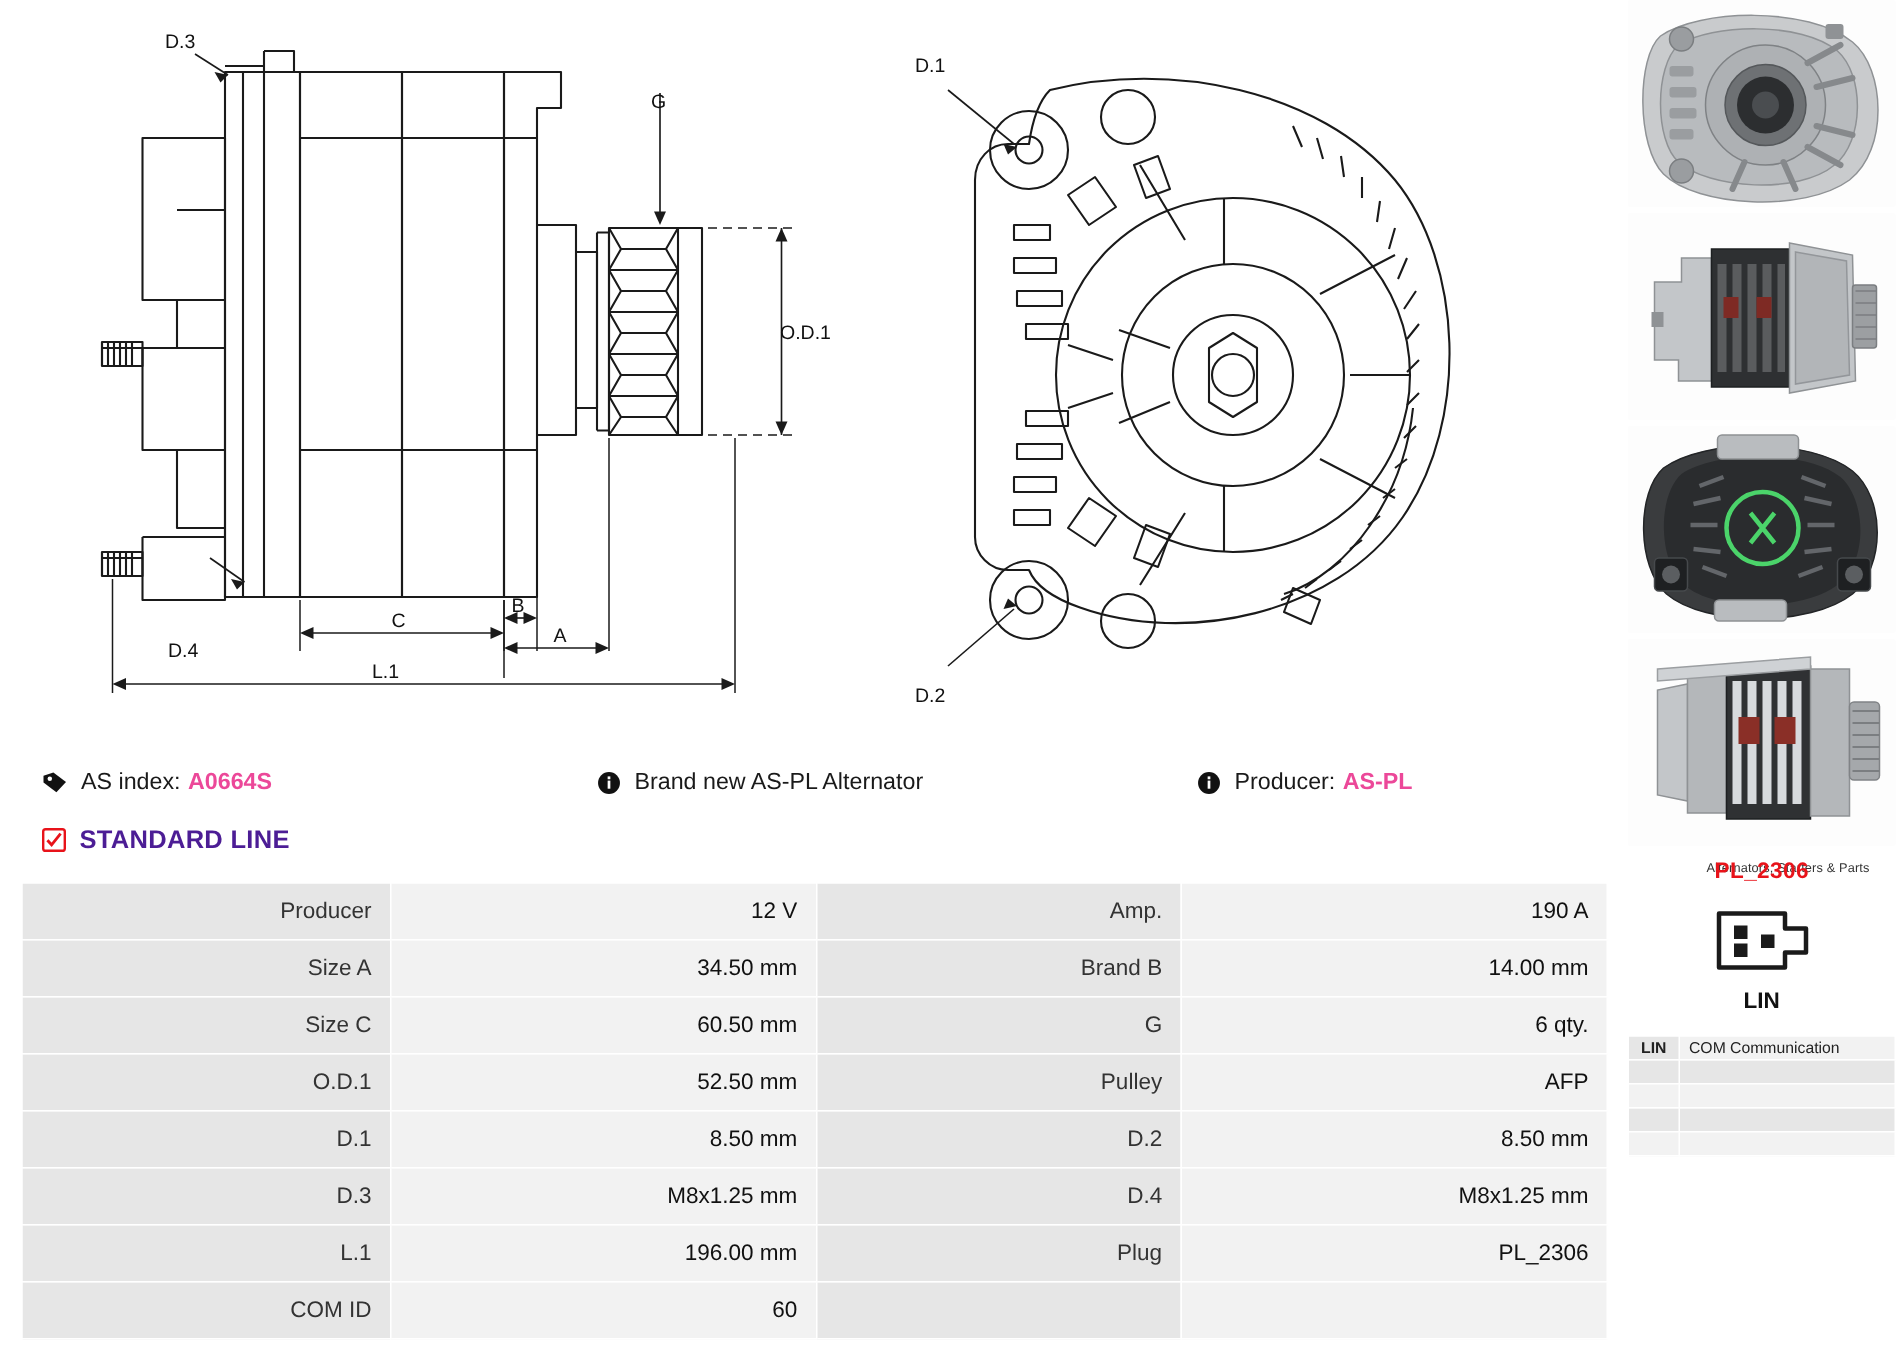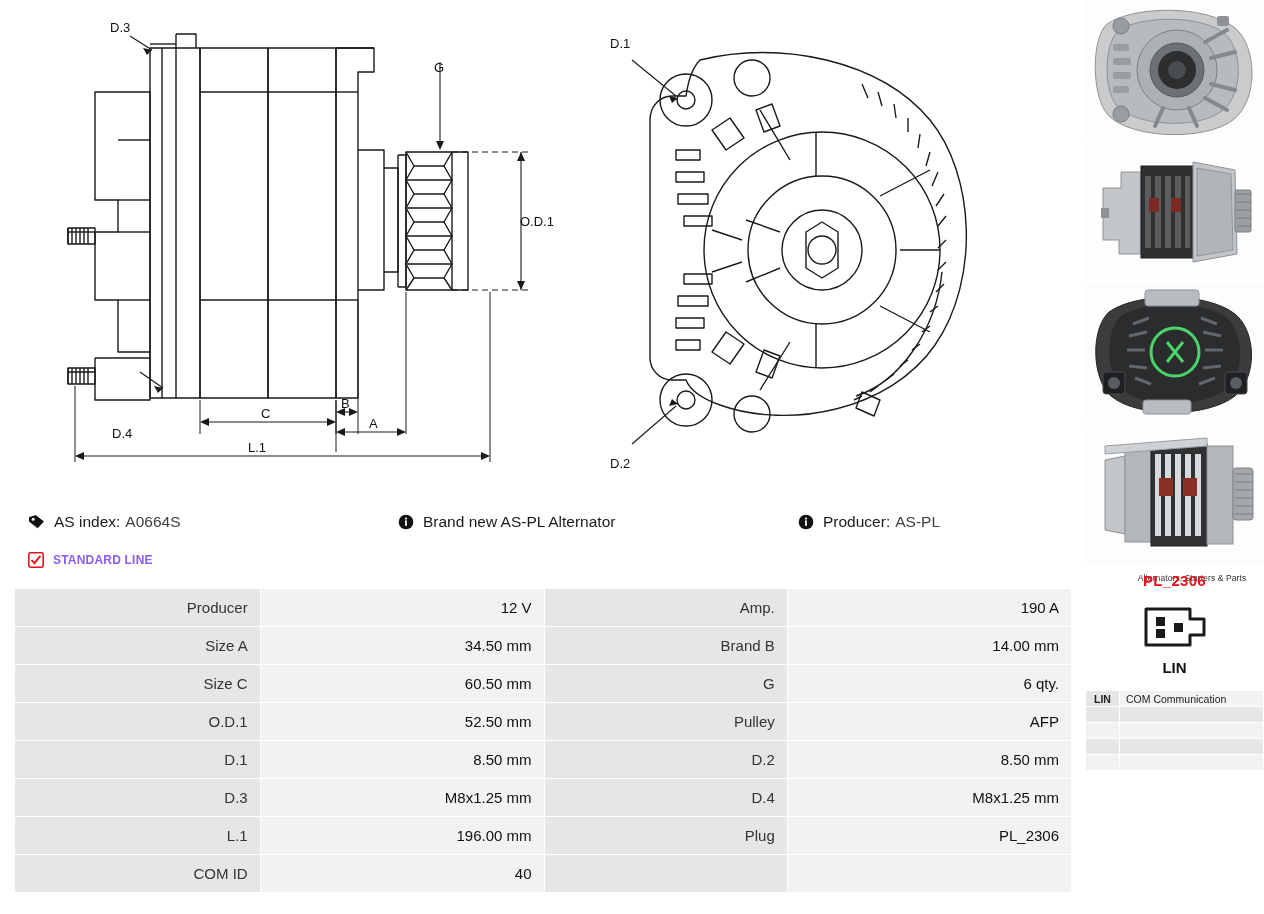--- a/index.html
+++ b/index.html
@@ -18,27 +18,27 @@
   .drawings {
     position:absolute; left:0; top:0; width:1070px; height:490px;
   }
   .drawings svg { display:block; }
 
   
   .info-block { position:absolute; left:28px; top:503px; width:1045px; height:78px; }
   .info-row { display:flex; align-items:center; height:38px; }
   .info-cell { display:flex; align-items:center; font-size:15.5px; }
   .info-cell .lbl { color:#1a1a1a; }
-  .info-cell .val { font-weight:normal; color:#404040; margin-left:5px; }
+  .info-cell .val { font-weight:bold; color:#ec4899; margin-left:5px; }
   .c1 { width:370px; }
   .c2 { width:400px; }
   .c3 { width:275px; }
   .icon { display:inline-flex; align-items:center; justify-content:center; margin-right:9px; }
   .tag-icon svg, .info-icon svg, .check-icon svg { display:block; }
-  .standard-line { color:#8b5cf6; font-weight:bold; font-size:12px; letter-spacing:0.2px; }
+  .standard-line { color:#4c1d95; font-weight:bold; font-size:17px; letter-spacing:0.2px; }
 
   
   .spec-table { position:absolute; left:14px; top:588px; width:1058px; border-collapse:collapse; }
   .spec-table td { height:38px; font-size:15px; padding:0 12px; border:1px solid #ffffff; }
   .k { background:#e6e6e6; text-align:right; color:#333; width:268px; }
   .v { background:#f2f2f2; text-align:right; color:#111; width:312px; }
   .blank { background:#e6e6e6; }
   .blankv { background:#f2f2f2; }
 
   
@@ -351,21 +351,21 @@
         <td class="v">M8x1.25 mm</td>
       </tr>
       <tr>
         <td class="k">L.1</td>
         <td class="v">196.00 mm</td>
         <td class="k">Plug</td>
         <td class="v">PL_2306</td>
       </tr>
       <tr>
         <td class="k">COM ID</td>
-        <td class="v">40</td>
+        <td class="v">60</td>
         <td class="blank"></td>
         <td class="blankv"></td>
       </tr>
     </tbody>
   </table>
 
   <div class="rail">
 
     <div class="photo">
       <svg width="179" height="138" viewBox="0 0 179 138">

